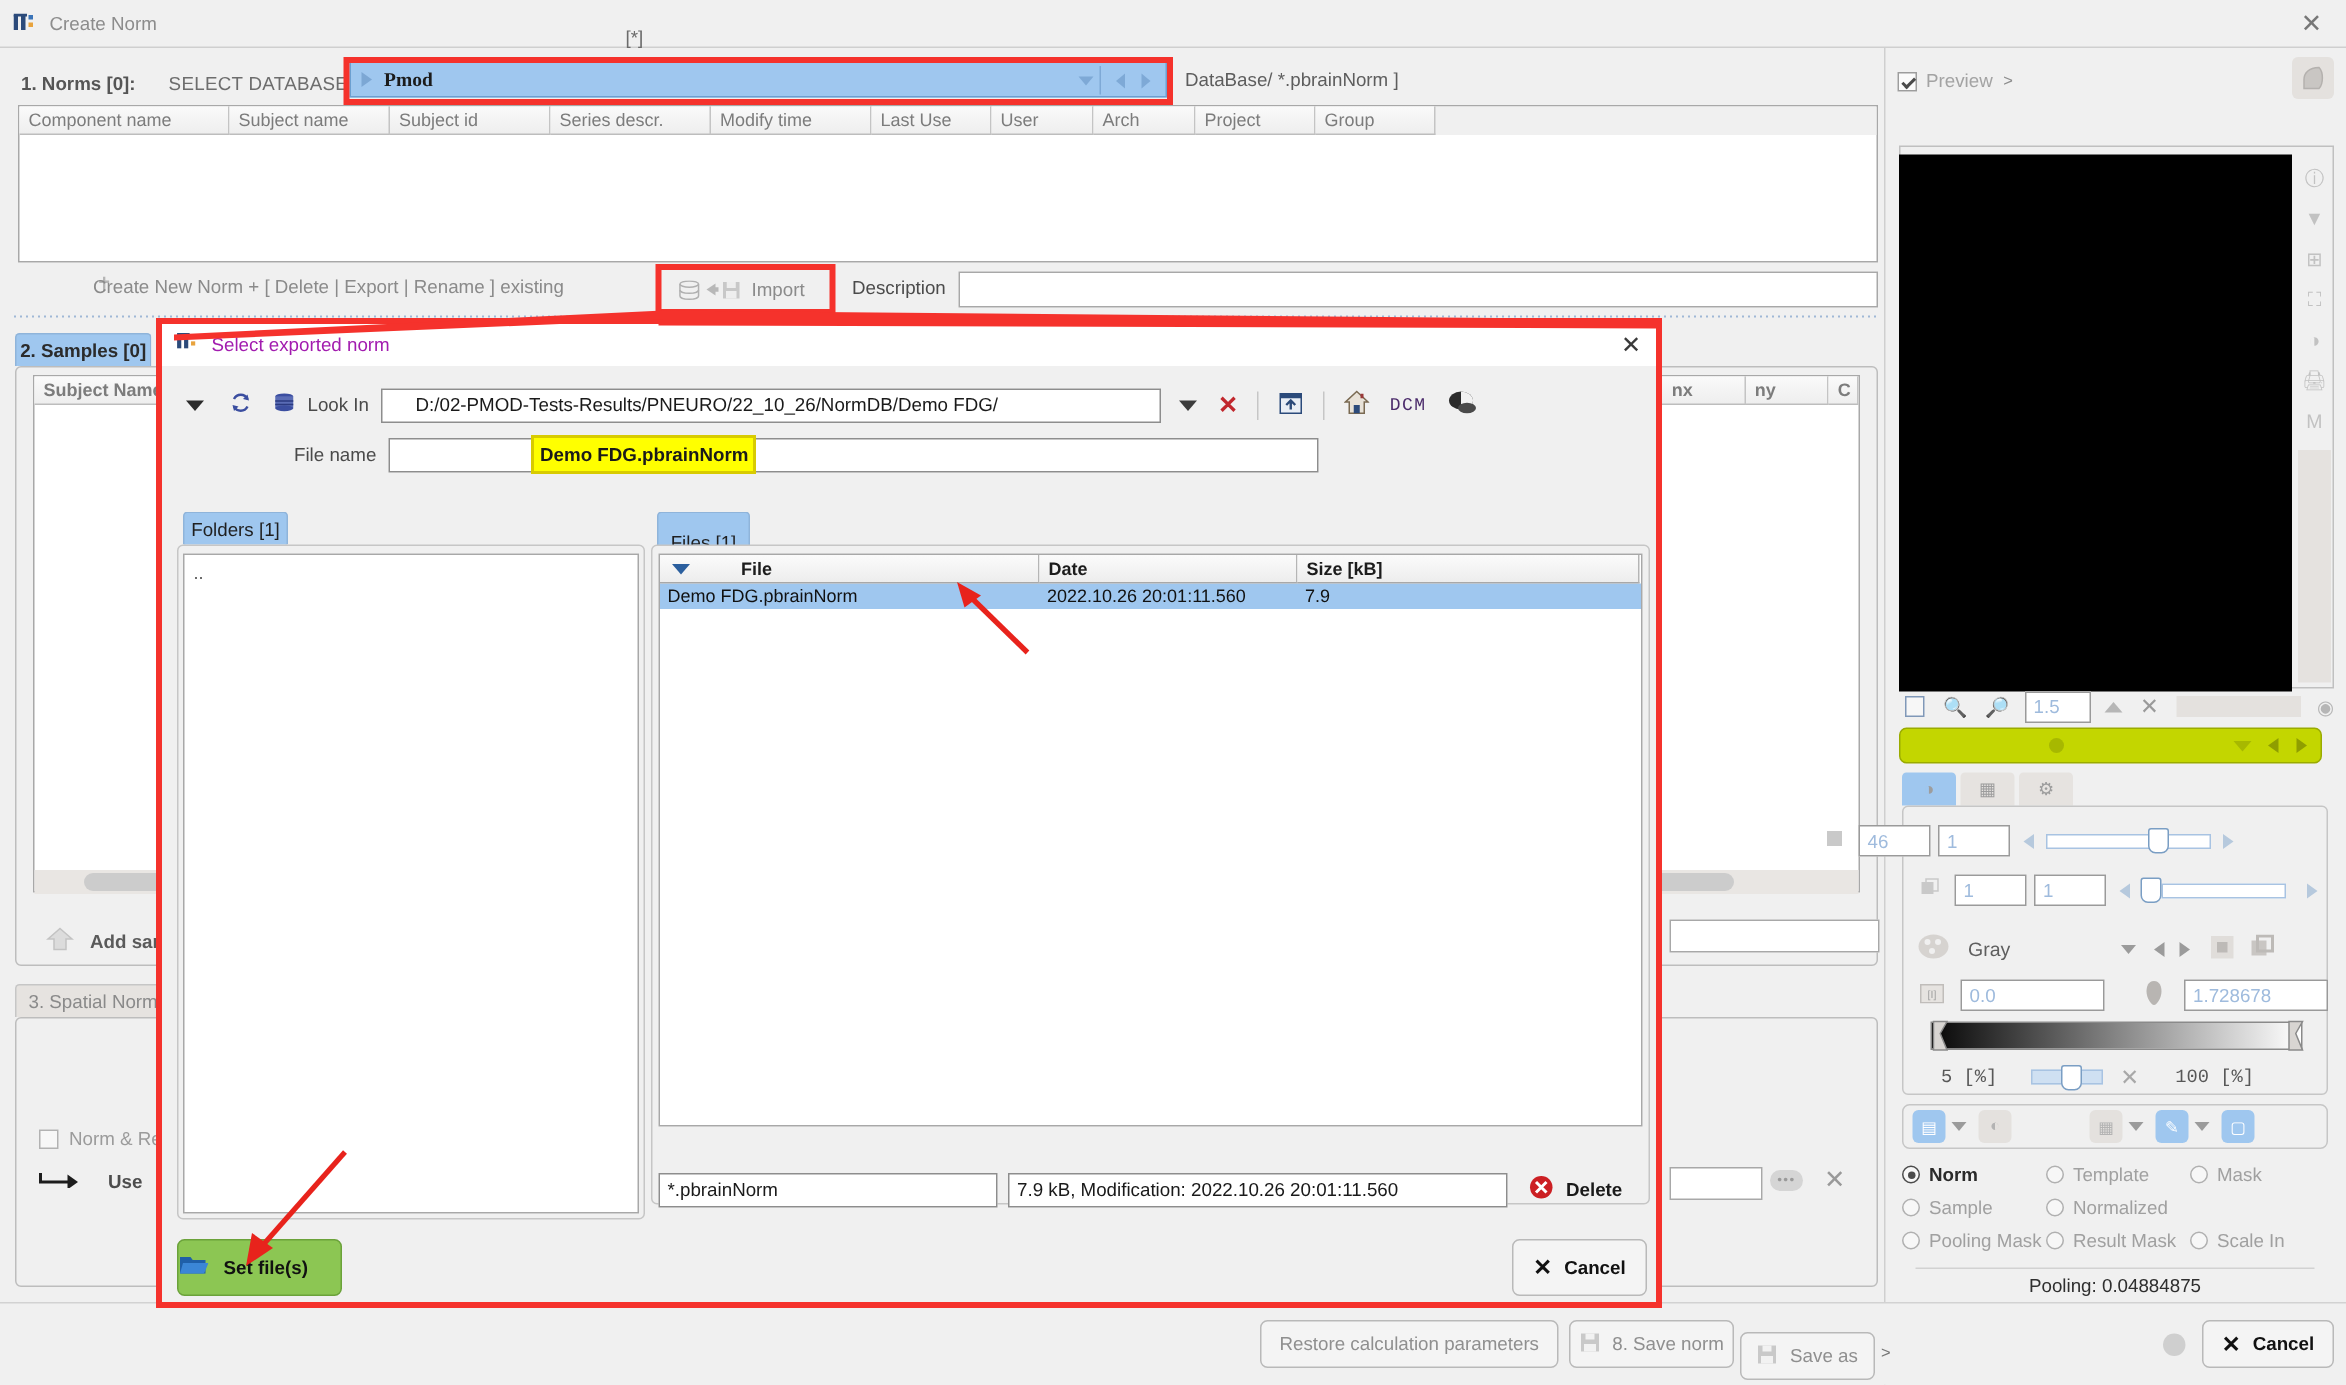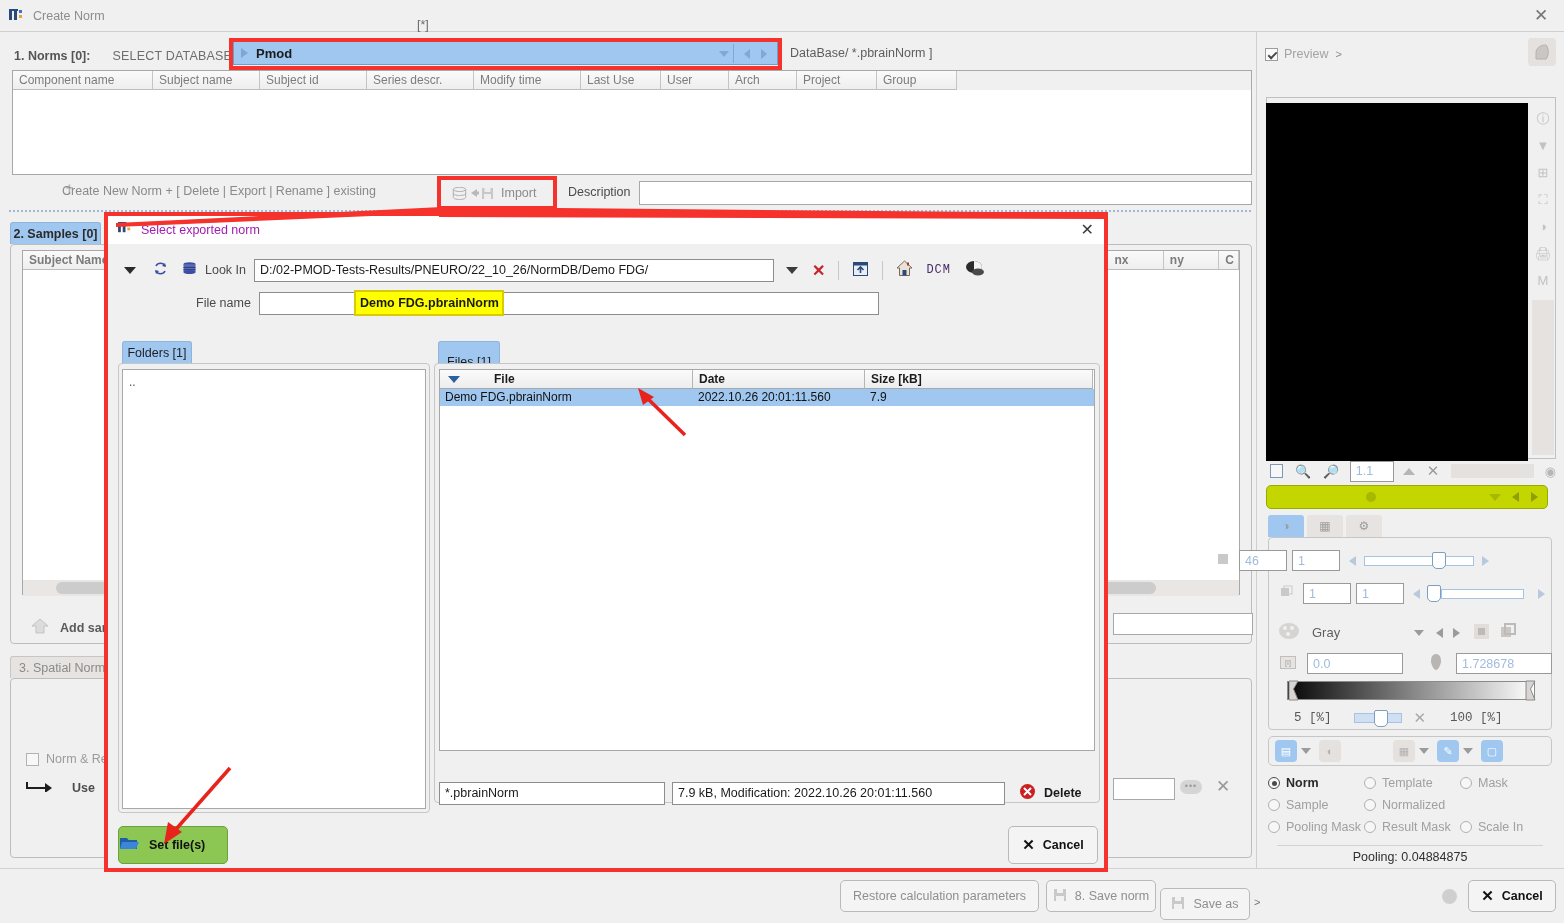--- a/index.html
+++ b/index.html
@@ -373,21 +373,21 @@
   .dlg-title .t-txt { color: #a21caf; font-size: 12.5px; }
   .dlg-close { position: absolute; right: 10px; top: 4px; color: #3a3a3a; font-size: 16px; cursor: pointer; }
 
   .lookin-row { position: absolute; left: 8px; top: 40px; width: 990px; height: 28px; display: flex; align-items: center; }
   .li-tri { margin-left: 8px; width:0;height:0;border-top:7px solid #2b2b2b;border-left:6px solid transparent;border-right:6px solid transparent;}
   .li-refresh { margin-left: 17px; color: #3b4ea0; font-size: 15px; }
   .li-db { margin-left: 14px; }
   .li-lbl { margin-left: 8px; color: #4a4a4a; font-size: 12.5px; }
   .li-path {
     margin-left: 8px; width: 520px; height: 23px; background: #fff; border: 1px solid #8d8d8d;
-    display: flex; align-items: center; padding-left: 5px; color: #1a1a1a; font-size: 12.5px;
+    display: flex; align-items: center; padding-left: 22px; color: #1a1a1a; font-size: 12.5px;
   }
   .li-dn { margin-left: 12px; width:0;height:0;border-top:7px solid #3c3c3c;border-left:6px solid transparent;border-right:6px solid transparent;}
   .li-x { margin-left: 14px; color: #c1272d; font-size: 16px; font-weight: bold; }
   .vdiv { margin-left: 13px; width: 1px; height: 19px; background: #c6c6c6; }
   .li-icn { margin-left: 13px; }
   .li-dcm { margin-left: 13px; color: #4b2b6b; font-size: 12px; font-family: "Liberation Mono", monospace; letter-spacing: 1px;}
   .li-brain { margin-left: 14px; }
 
   .fname-row { position: absolute; left: 8px; top: 74px; width: 990px; height: 26px; display: flex; align-items: center; }
   .fname-lbl { margin-left: 80px; color: #4a4a4a; font-size: 12.5px; }
@@ -494,21 +494,21 @@
     <span class="tb-close">✕</span>
   </div>
 
   <div class="main">
 
     <div class="norms-row">
       <span class="lbl-norms">1. Norms [0]:</span>
       <span class="lbl-seldb">SELECT DATABASE</span>
     </div>
 
-    <div class="db-combo" style="top:9px;">
+    <div class="db-combo" style="top:9px;font-family:Liberation Serif, serif;">
       <span class="tri"></span>
       <span class="dbname">Pmod</span>
       <span class="arrow-dn"></span>
       <span class="sep1"></span>
       <span class="navl"></span>
       <span class="navr"></span>
     </div>
 
     <div class="db-path" style="top:14px;">DataBase/ *.pbrainNorm  ]</div>
 
@@ -632,21 +632,21 @@
     <div class="vtool">🖨</div>
     <div class="vtool">M</div>
     <div class="vtool">❋</div>
   </div>
   <div class="vbar"></div>
 
   <div class="zoom-row">
     <span class="zoom-sq"></span>
     <span class="zoom-ico">🔍</span>
     <span class="zoom-ico">🔎</span>
-    <span class="zoom-val">1.1</span>
+    <span class="zoom-val">1.5</span>
     <span class="zoom-up"></span>
     <span class="zoom-x">✕</span>
     <span class="zoom-gray"></span>
     <span class="zoom-cam">◉</span>
   </div>
 
   <div class="green-bar"></div>
   <div class="green-dot"></div>
   <div class="green-tri"></div>
   <div class="green-l"></div>

